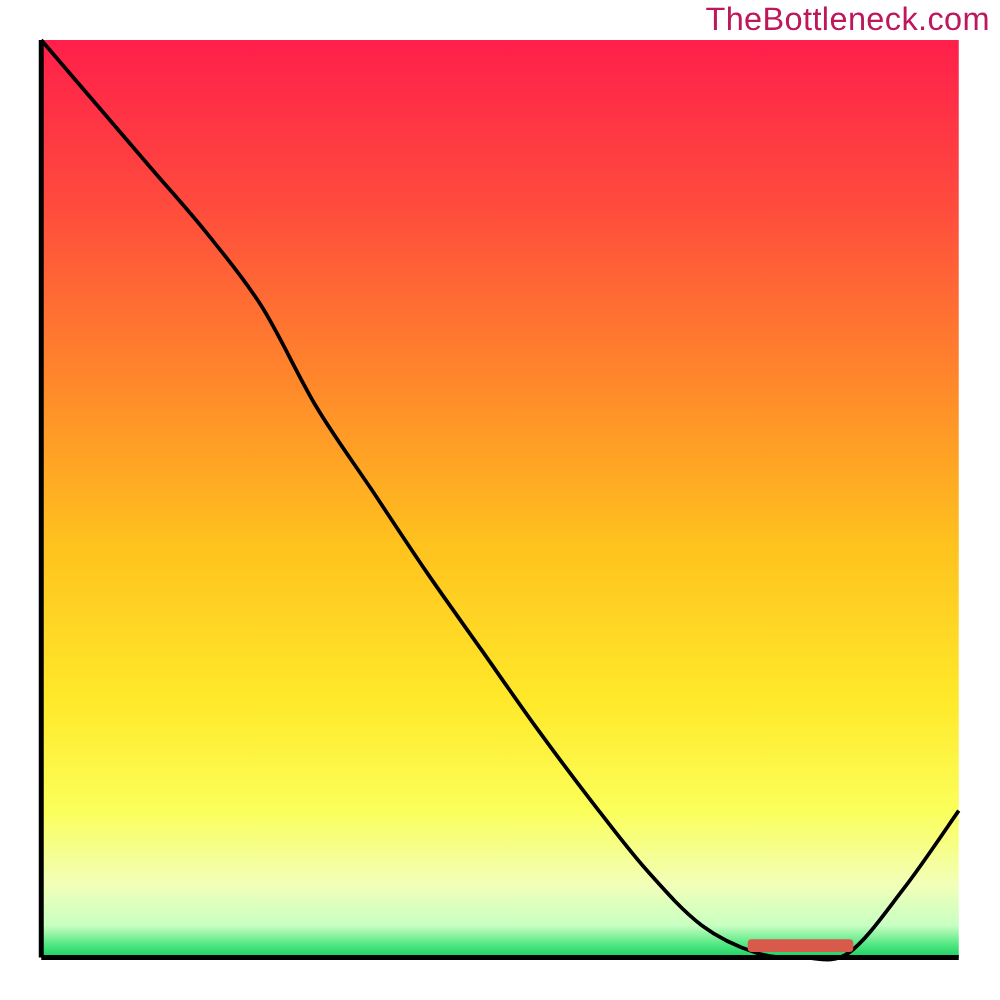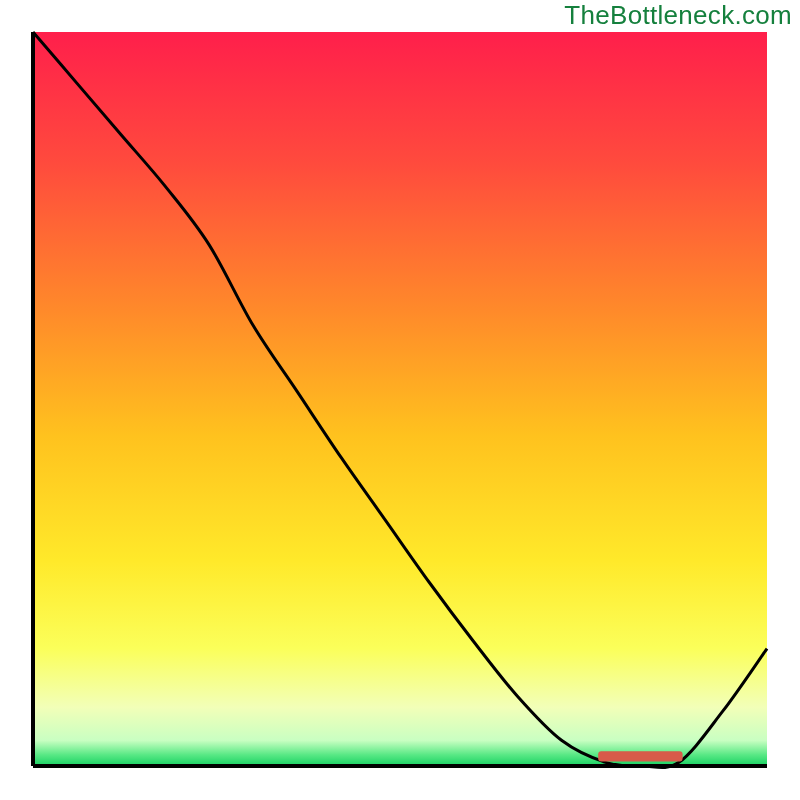--- a/index.html
+++ b/index.html
@@ -14,21 +14,21 @@
     position: relative;
     width: 800px;
     height: 800px;
   }
   .watermark {
     position: absolute;
     top: 0px;
     right: 8px;
     font-size: 26px;
     font-weight: 500;
-    color: #15803d;
+    color: #be185d;
     letter-spacing: 0.3px;
   }
   svg {
     position: absolute;
     left: 0;
     top: 0;
   }
 </style>
 </head>
 <body>

